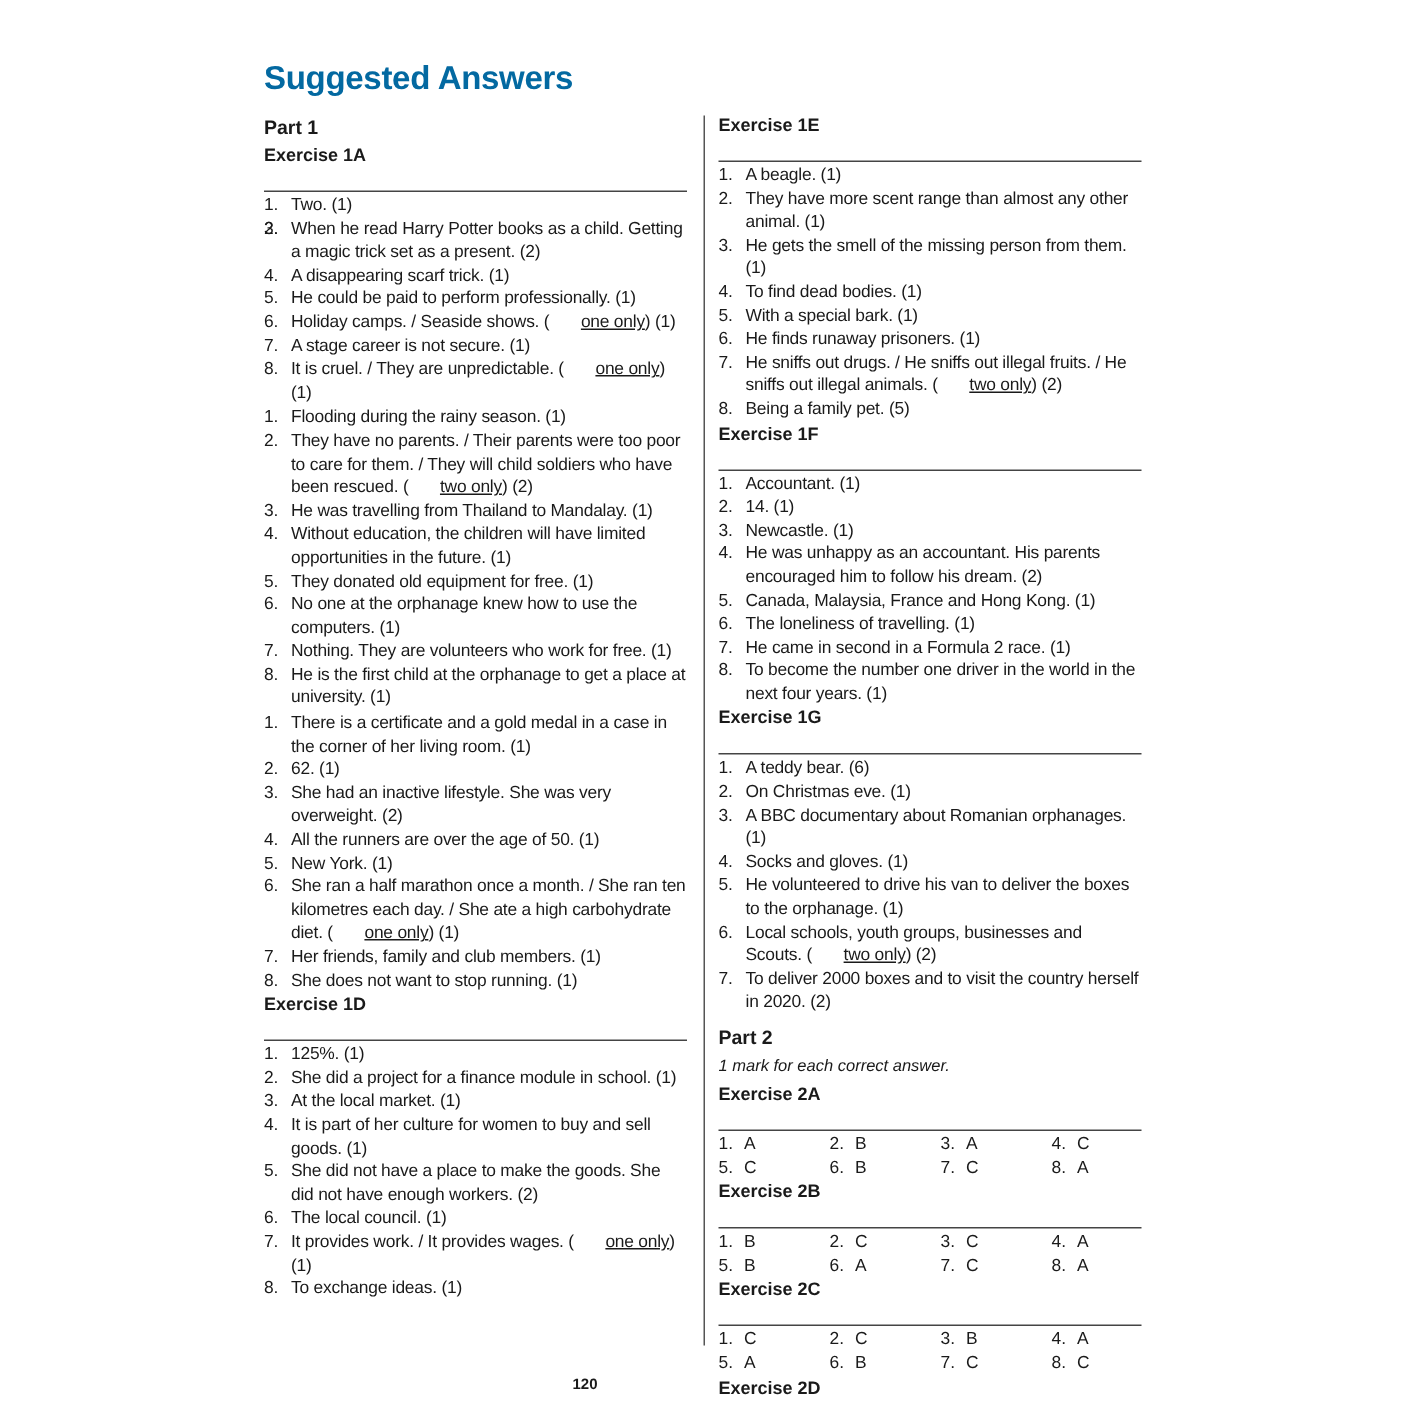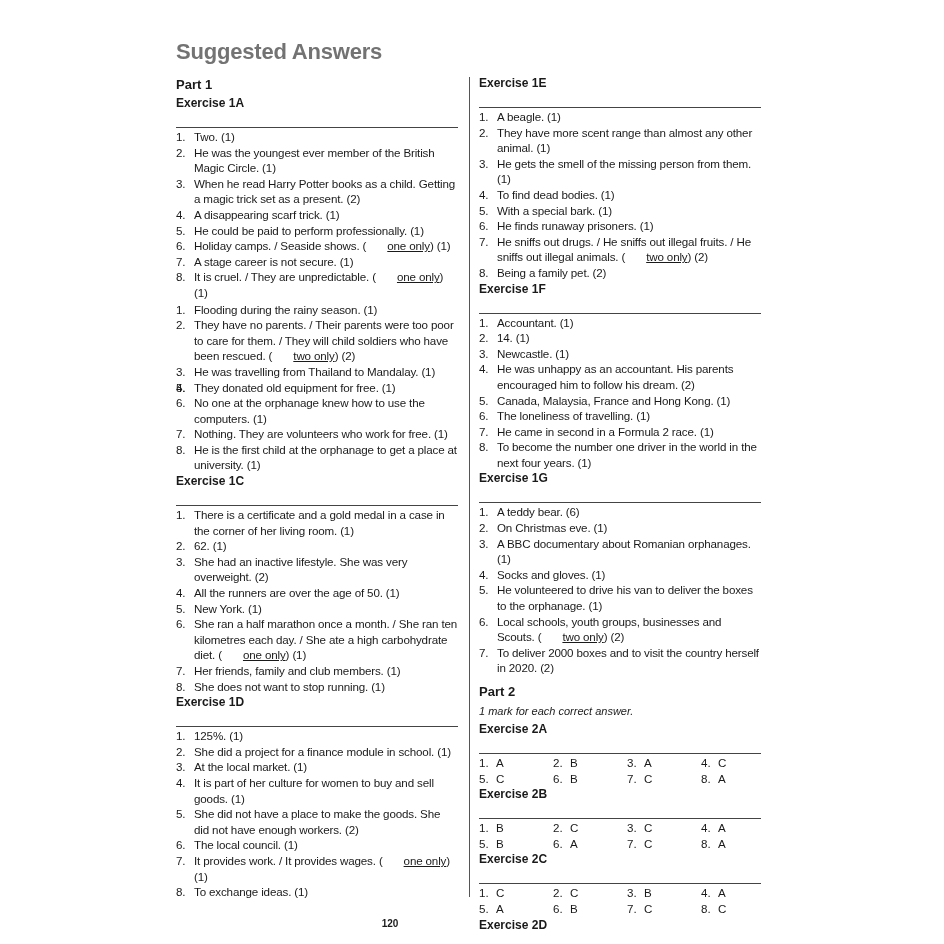--- a/index.html
+++ b/index.html
@@ -1,19 +1,19 @@
 <!DOCTYPE html>
 <html><head>
 <meta charset="utf-8">
 <style>
   html, body { margin: 0; padding: 0; background: #ffffff; }
   body { width: 944px; height: 944px; position: relative; overflow: hidden;
          font-family: "Liberation Sans", sans-serif; color: #1a1a1a; }
   .title { position: absolute; left: 176px; top: 24px; font-size: 22px; font-weight: bold;
-           letter-spacing: -0.2px; color: #737373; }
+           letter-spacing: -0.2px; color: #0369a1; }
   .col { position: absolute; top: 76px; width: 282px; }
   .col-left { left: 176px; }
   .col-right { left: 479px; }
   .divider { position: absolute; left: 469px; top: 77px; width: 1px; height: 820px; background: #555; }
   .part-title { font-size: 13px; font-weight: bold; line-height: 18px; margin: 0; }
   .col-left .part-title { margin-bottom: 2px; }
   .ex-title { font-size: 12px; font-weight: bold; line-height: 15px; padding-bottom: 16px;
               border-bottom: 1.3px solid #444; margin: 0 0 1px 0; }
   ol.answers { list-style: none; margin: 0 0 1px 0; padding: 0; }
   ol.answers li { font-size: 11.6px; line-height: 15.6px; position: relative; padding-left: 18px; letter-spacing: -0.15px; }
@@ -33,43 +33,42 @@
 <h1 class="title">Suggested Answers</h1>
 
 <div class="divider"></div>
 
 <div class="col col-left">
   <h2 class="part-title">Part 1</h2>
   <div>
       <div class="ex-title">Exercise 1A</div>
       <ol class="answers">
         <li><span class="num">1.</span><span>Two. (1)</span></li>
-        <li><span class="num">2.</span><span>He was the youngest ever member of the British Magic Circle. (1)</span></li>
+        <li><span class="num">2.</span></li>
         <li><span class="num">3.</span><span>When he read Harry Potter books as a child. Getting a magic trick set as a present. (2)</span></li>
         <li><span class="num">4.</span><span>A disappearing scarf trick. (1)</span></li>
         <li><span class="num">5.</span><span>He could be paid to perform professionally. (1)</span></li>
         <li><span class="num">6.</span><span>Holiday camps. / Seaside shows. (</span><span class="u">one only</span><span>) (1)</span></li>
         <li><span class="num">7.</span><span>A stage career is not secure. (1)</span></li>
         <li><span class="num">8.</span><span>It is cruel. / They are unpredictable. (</span><span class="u">one only</span><span>) (1)</span></li>
       </ol>
     </div>
   <div>
       <ol class="answers">
         <li><span class="num">1.</span><span>Flooding during the rainy season. (1)</span></li>
         <li><span class="num">2.</span><span>They have no parents. / Their parents were too poor to care for them. / They will child soldiers who have been rescued. (</span><span class="u">two only</span><span>) (2)</span></li>
         <li><span class="num">3.</span><span>He was travelling from Thailand to Mandalay. (1)</span></li>
-        <li><span class="num">4.</span></li>
+        <li><span class="num">4.</span><span>Without education, the children will have limited opportunities in the future. (1)</span></li>
         <li><span class="num">5.</span><span>They donated old equipment for free. (1)</span></li>
         <li><span class="num">6.</span><span>No one at the orphanage knew how to use the computers. (1)</span></li>
         <li><span class="num">7.</span><span>Nothing. They are volunteers who work for free. (1)</span></li>
         <li><span class="num">8.</span><span>He is the first child at the orphanage to get a place at university. (1)</span></li>
       </ol>
     </div>
   <div>
-      <div class="ex-title">Exercise 1C</div>
       <ol class="answers">
         <li><span class="num">1.</span><span>There is a certificate and a gold medal in a case in the corner of her living room. (1)</span></li>
         <li><span class="num">2.</span><span>62. (1)</span></li>
         <li><span class="num">3.</span><span>She had an inactive lifestyle. She was very overweight. (2)</span></li>
         <li><span class="num">4.</span><span>All the runners are over the age of 50. (1)</span></li>
         <li><span class="num">5.</span><span>New York. (1)</span></li>
         <li><span class="num">6.</span><span>She ran a half marathon once a month. / She ran ten kilometres each day. / She ate a high carbohydrate diet. (</span><span class="u">one only</span><span>) (1)</span></li>
         <li><span class="num">7.</span><span>Her friends, family and club members. (1)</span></li>
         <li><span class="num">8.</span><span>She does not want to stop running. (1)</span></li>
       </ol>
@@ -93,21 +92,21 @@
   <div>
       <div class="ex-title">Exercise 1E</div>
       <ol class="answers">
         <li><span class="num">1.</span><span>A beagle. (1)</span></li>
         <li><span class="num">2.</span><span>They have more scent range than almost any other animal. (1)</span></li>
         <li><span class="num">3.</span><span>He gets the smell of the missing person from them. (1)</span></li>
         <li><span class="num">4.</span><span>To find dead bodies. (1)</span></li>
         <li><span class="num">5.</span><span>With a special bark. (1)</span></li>
         <li><span class="num">6.</span><span>He finds runaway prisoners. (1)</span></li>
         <li><span class="num">7.</span><span>He sniffs out drugs. / He sniffs out illegal fruits. / He sniffs out illegal animals. (</span><span class="u">two only</span><span>) (2)</span></li>
-        <li><span class="num">8.</span><span>Being a family pet. (2)</span></li>
+        <li><span class="num">8.</span><span>Being a family pet. (5)</span></li>
       </ol>
     </div>
   <div>
       <div class="ex-title">Exercise 1F</div>
       <ol class="answers">
         <li><span class="num">1.</span><span>Accountant. (1)</span></li>
         <li><span class="num">2.</span><span>14. (1)</span></li>
         <li><span class="num">3.</span><span>Newcastle. (1)</span></li>
         <li><span class="num">4.</span><span>He was unhappy as an accountant. His parents encouraged him to follow his dream. (2)</span></li>
         <li><span class="num">5.</span><span>Canada, Malaysia, France and Hong Kong. (1)</span></li>

